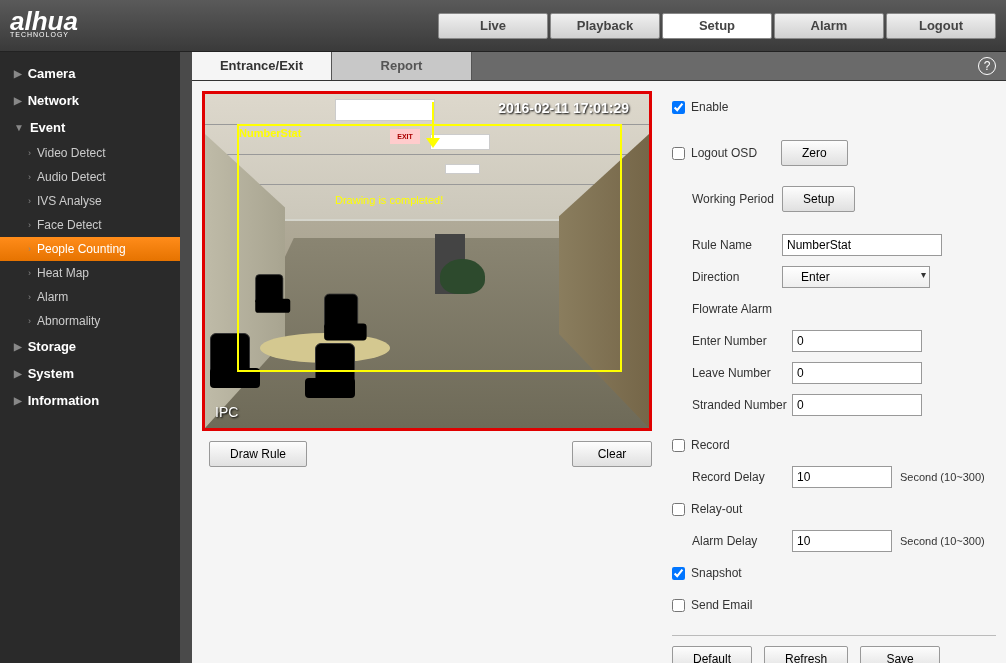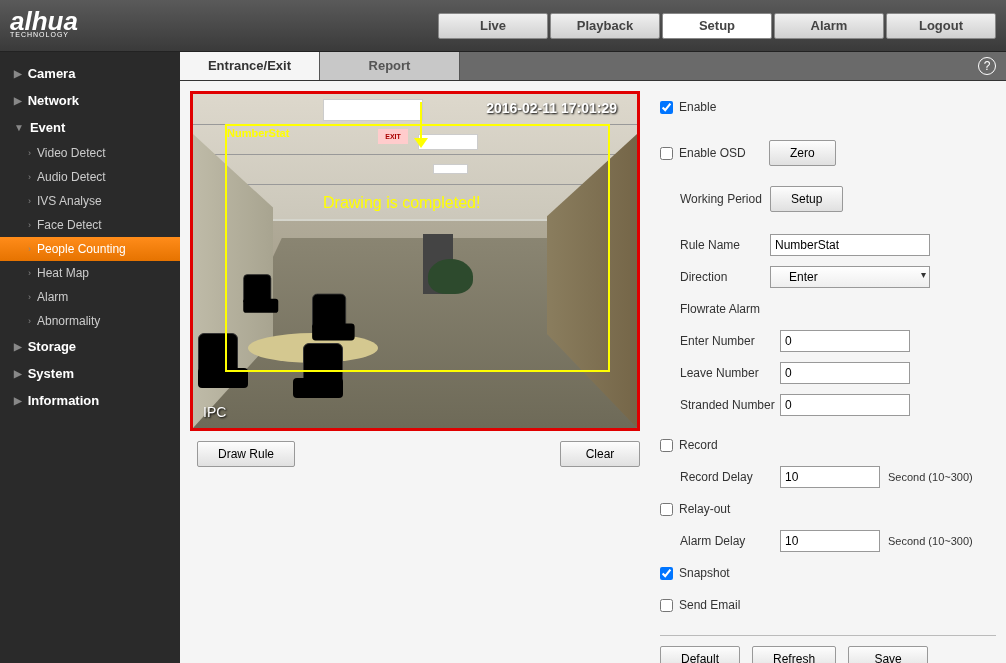--- a/index.html
+++ b/index.html
@@ -15,21 +15,21 @@
 
 .main { display: flex; height: calc(100% - 52px); }
 .sidebar { width: 180px; background: #2a2a2a; padding: 8px 0; }
 .nav-header { display: flex; align-items: center; padding: 6px 10px 6px 14px; font-weight: bold; font-size: 13px; cursor: pointer; color: #fff; }
 .nav-header .arrow { margin-right: 6px; color: #888; font-size: 10px; }
 .nav-header.expanded .arrow { color: #888; }
 .nav-item { display: flex; align-items: center; padding: 5px 10px 5px 28px; color: #ccc; font-size: 12px; cursor: pointer; }
 .nav-item .chev { margin-right: 6px; color: #888; font-size: 9px; }
 .nav-item.active { background: linear-gradient(to bottom, #ff8c1a, #e67300); color: #fff; }
 
-.content { flex: 1; background: #f0abfc; display: flex; flex-direction: column; }
+.content { flex: 1; background: #f0abfc; display: flex; flex-direction: column; margin-left: 12px; }
 .sub-tabs { display: flex; align-items: center; height: 30px; background: #6a6a6a; border-bottom: 1px solid #333; }
 .sub-tab { width: 140px; height: 28px; line-height: 28px; text-align: center; font-size: 13px; font-weight: bold; border-right: 1px solid #555; cursor: pointer; }
 .sub-tab.active { background: #f5f5f5; color: #333; }
 .sub-tab.inactive { background: #c8c8c8; color: #555; }
 .help-icon { margin-left: auto; margin-right: 10px; color: #fff; width: 18px; height: 18px; border: 1px solid #fff; border-radius: 50%; display: flex; align-items: center; justify-content: center; font-size: 12px; cursor: pointer; }
 
 .body-area { flex: 1; background: #f5f5f5; padding: 10px; display: flex; gap: 20px; }
 
 .video-col { width: 450px; }
 .video-frame { width: 450px; height: 340px; border: 3px solid #e00000; position: relative; background: #444; overflow: hidden; }
@@ -47,35 +47,35 @@
 .table-top { position: absolute; top: 30px; width: 130px; height: 30px; background: #d4c890; border-radius: 50%; }
 .chair { position: absolute; width: 55px; height: 75px; }
 .chair-back { position: absolute; top: 0; width: 40px; height: 40px; background: #000; border-radius: 6px 6px 0 0; border: 1px solid #333; }
 .chair-seat { position: absolute; top: 35px; width: 50px; height: 20px; background: #000; border-radius: 4px; }
 .exit-sign { position: absolute; left: 185px; top: 35px; width: 30px; height: 15px; background: #ffcccc; color: #aa0000; font-size: 7px; text-align: center; line-height: 15px; font-weight: bold; }
 
 .overlay-timestamp { position: absolute; top: 6px; right: 20px; color: #fff; font-size: 14px; font-weight: bold; text-shadow: 1px 1px 2px #000; }
 .overlay-ipc { position: absolute; bottom: 8px; left: 10px; color: #fff; font-size: 14px; text-shadow: 1px 1px 2px #000; }
 .detect-box { position: absolute; left: 32px; top: 30px; width: 385px; height: 248px; border: 2px solid #ffff00; }
 .detect-label { position: absolute; left: 34px; top: 33px; color: #ffff00; font-size: 11px; font-weight: bold; }
-.drawing-text { position: absolute; left: 130px; top: 100px; color: #ffff00; font-size: 16px; }
+.drawing-text { position: absolute; left: 130px; top: 100px; color: #ffff00; font-size: 11px; }
 .arrow-line { position: absolute; left: 227px; top: 8px; width: 2px; height: 42px; background: #ffff00; }
 .arrow-head { position: absolute; left: 221px; top: 44px; width: 0; height: 0; border-left: 7px solid transparent; border-right: 7px solid transparent; border-top: 10px solid #ffff00; }
 
 .video-buttons { display: flex; justify-content: space-between; margin-top: 10px; padding-left: 7px; }
 .btn { height: 26px; padding: 0 20px; background: linear-gradient(to bottom, #fdfdfd, #e0e0e0); border: 1px solid #999; border-radius: 2px; font-size: 12px; cursor: pointer; min-width: 80px; }
 
 .form-col { flex: 1; padding-top: 4px; }
 .form-row { display: flex; align-items: center; margin-bottom: 8px; height: 24px; }
 .form-row input[type=checkbox] { margin-right: 6px; }
 .form-label { width: 108px; flex-shrink: 0; }
 .form-row.indent { padding-left: 20px; }
 .form-row .section-label { font-size: 12px; margin-left: 20px; }
 .text-input, select { width: 160px; height: 22px; border: 1px solid #999; padding: 0 4px; font-size: 12px; background: #fff; }
-select { width: 160px; appearance: none; background: linear-gradient(to bottom, #fff, #eee); padding-left: 18px; }
+select { width: 148px; appearance: none; background: linear-gradient(to bottom, #fff, #eee); padding-left: 18px; }
 .select-wrap { position: relative; display: inline-block; }
 .select-wrap::after { content: "▾"; position: absolute; right: 4px; top: 3px; font-size: 10px; pointer-events: none; }
 .unit { margin-left: 8px; font-size: 11px; }
 .bottom-buttons { display: flex; gap: 12px; margin-top: 18px; padding-top: 10px; border-top: 1px solid #bbb; }
 </style>
 </head>
 <body>
 
 <div class="header">
   <div class="logo">
@@ -215,21 +215,21 @@
       </div>
 
       <div class="form-col">
         <div class="form-row">
           <input type="checkbox" checked="" style="">
           <span>Enable</span>
         </div>
         <div style="height:14px"></div>
         <div class="form-row">
           <input type="checkbox" style="">
-          <span class="form-label" style="width:90px">Enable OSD</span>
+          <span class="form-label" style="width:90px">Logout OSD</span>
           <button class="btn" style="min-width:60px">Zero</button>
         </div>
         <div style="height:14px"></div>
         <div class="form-row">
           <span class="form-label" style="margin-left:20px;width:90px">Working Period</span>
           <button class="btn" style="min-width:60px">Setup</button>
         </div>
         <div style="height:14px"></div>
         <div class="form-row indent">
           <span class="form-label" style="width:90px">Rule Name</span>

